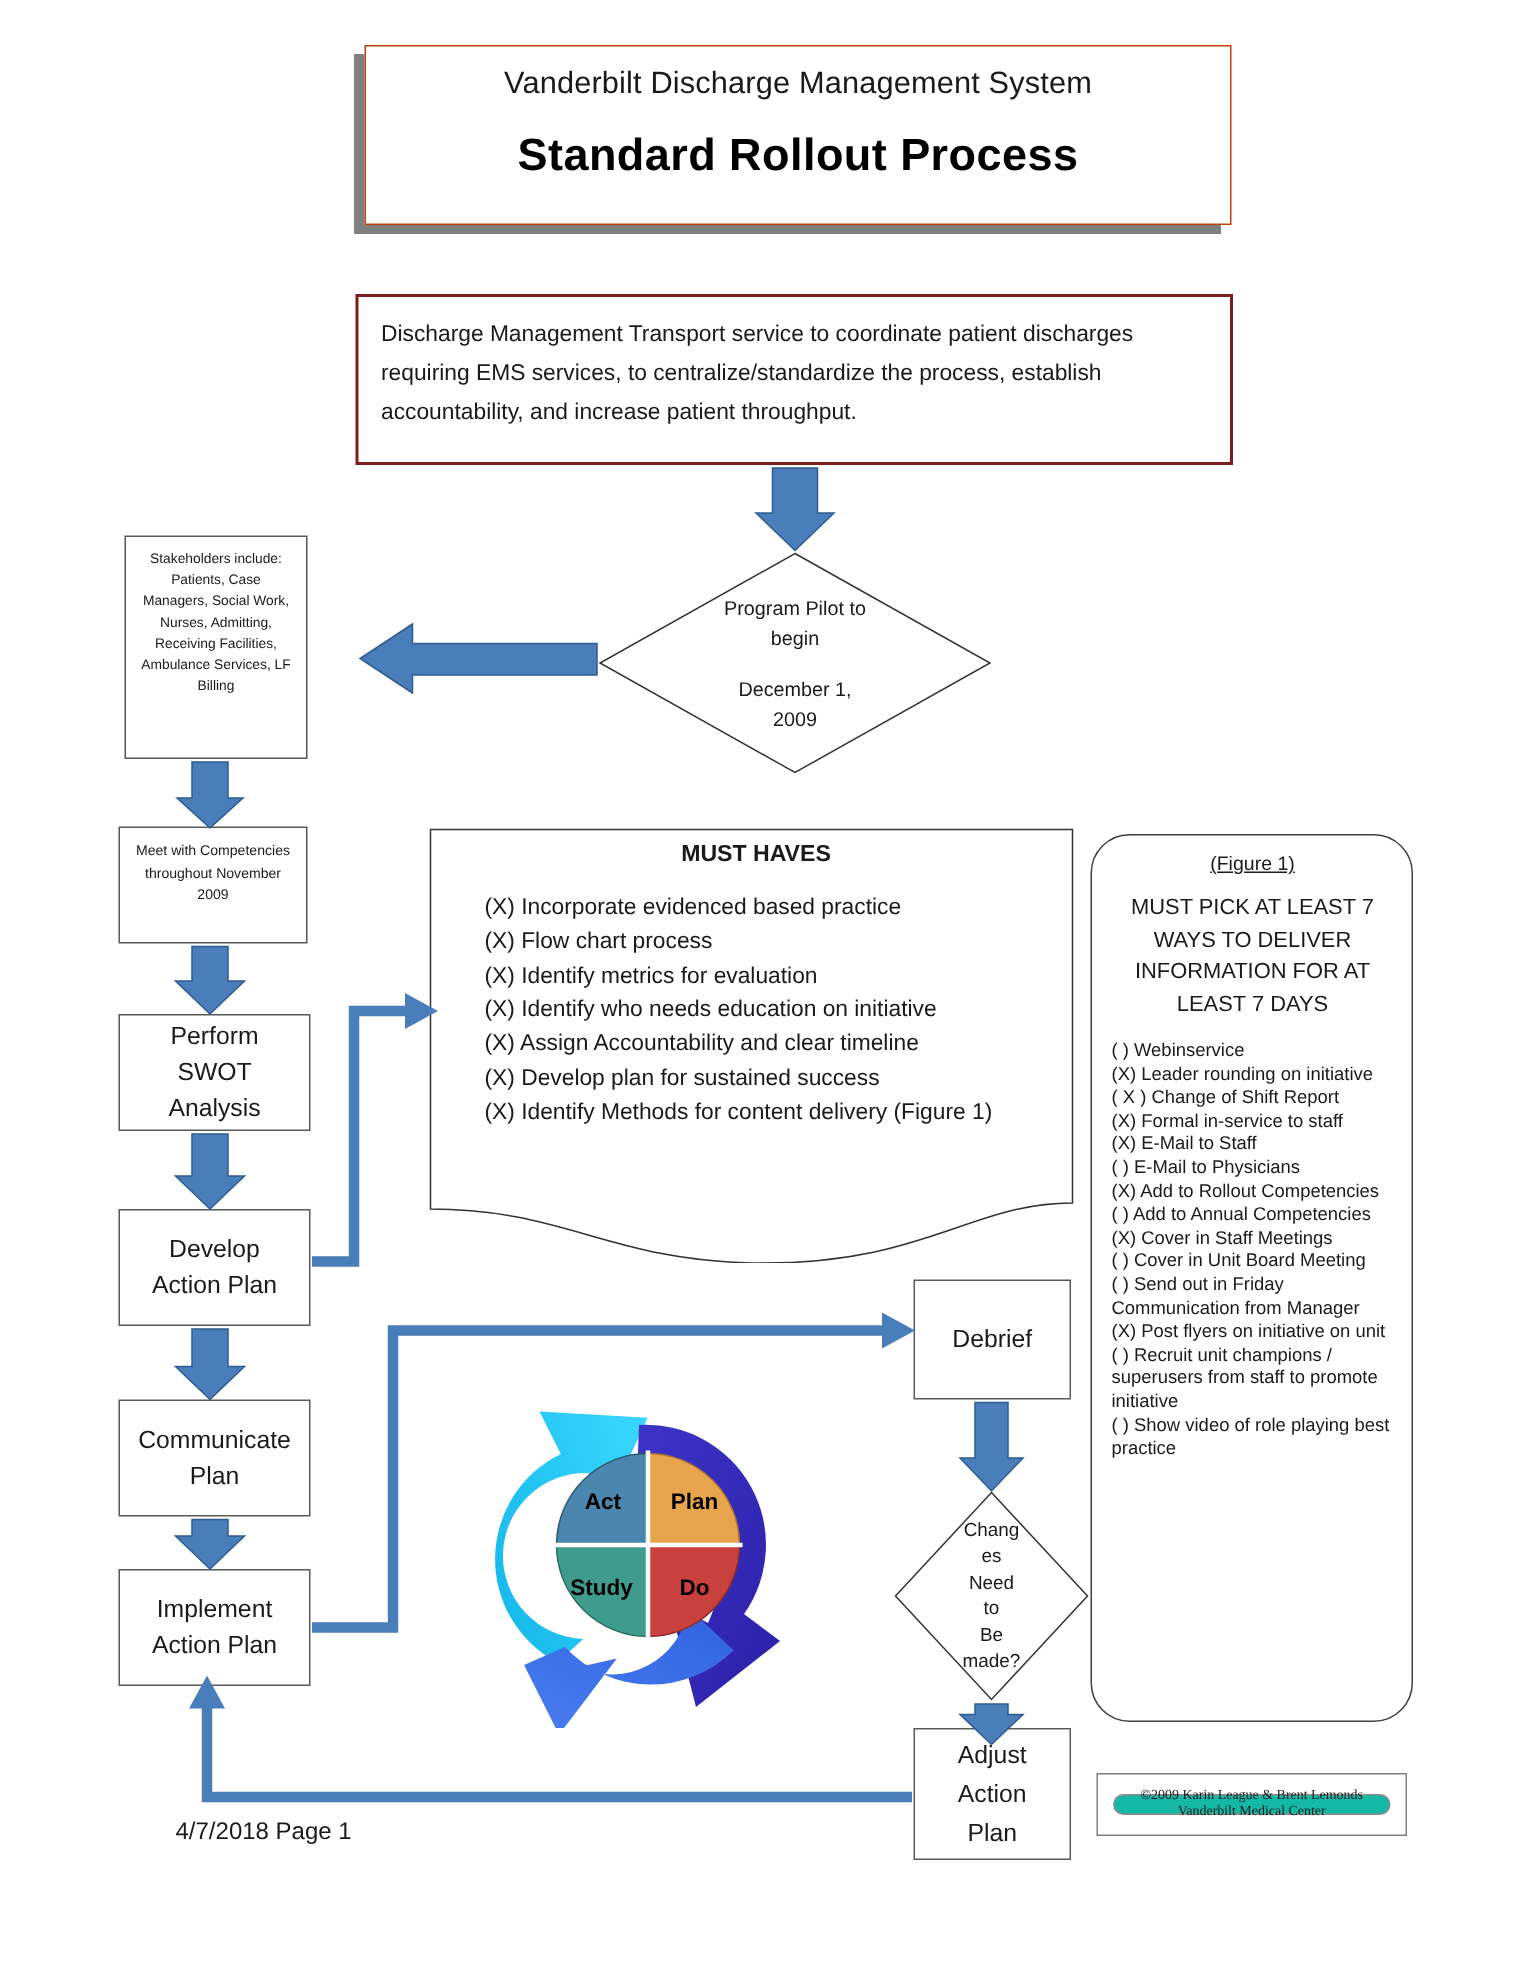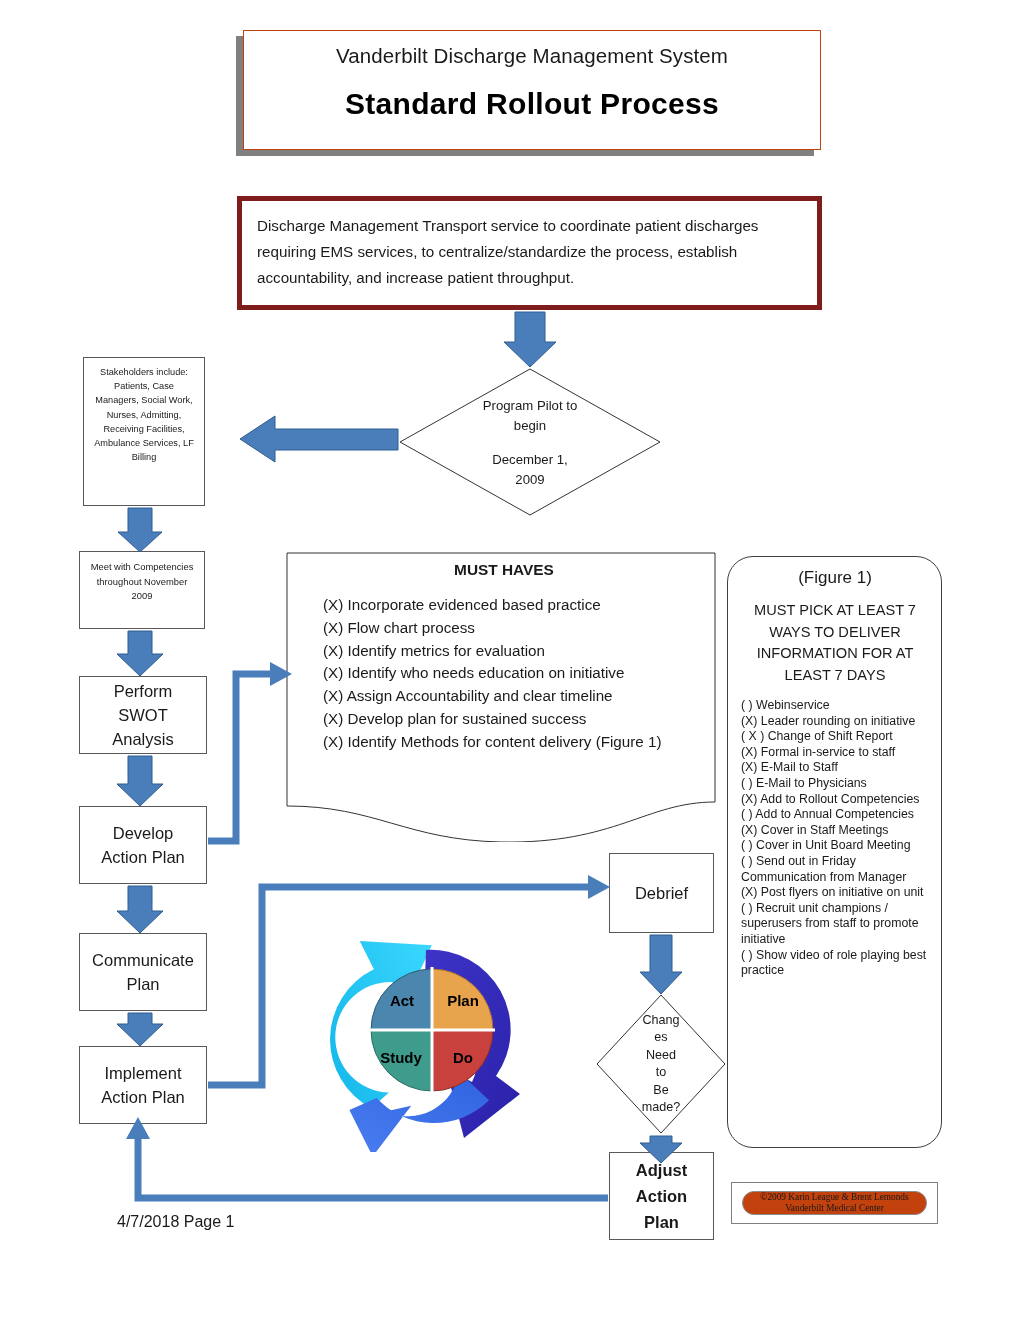--- a/index.html
+++ b/index.html
@@ -49,21 +49,21 @@
     color: #000000;
     letter-spacing: 0.3px;
     white-space: nowrap;
   }
 
   
   #desc-box {
     position: absolute;
     left: 237px; top: 196px;
     width: 585px; height: 114px;
-    border: 5px solid #7f1d1d;
+    border: 2px solid #7f1d1d;
     background: #ffffff;
     padding: 12px 14px 0 15px;
   }
   #desc-box p {
     margin: 0;
     font-size: 15.2px;
     line-height: 26px;
     color: #1a1a1a;
   }
 
@@ -98,21 +98,21 @@
   
   .procbox .ln { font-size: 16.5px; line-height: 24px; }
   #swot-box      { left: 79px; top: 676px;  width: 128px; height: 78px; }
   #develop-box   { left: 79px; top: 806px;  width: 128px; height: 78px; }
   #communicate-box { left: 79px; top: 933px; width: 128px; height: 78px; }
   #implement-box { left: 79px; top: 1046px; width: 128px; height: 78px; }
 
   
   #debrief-box { left: 609px; top: 853px; width: 105px; height: 80px; }
   #debrief-box .ln { font-size: 16.5px; line-height: 24px; }
-  #adjust-box { left: 609px; top: 1152px; width: 105px; height: 88px; font-weight: bold; }
+  #adjust-box { left: 609px; top: 1152px; width: 105px; height: 88px; }
   #adjust-box .ln { font-size: 16.5px; line-height: 26px; }
 
   
   .diamond-wrap { position: absolute; }
   .diamond-wrap svg { position: absolute; left: 0; top: 0; }
   .diamond-text {
     position: absolute; left: 0; top: 0;
     width: 100%; height: 100%;
     display: flex; flex-direction: column;
     align-items: center; justify-content: center;
@@ -150,42 +150,43 @@
   #figure1-panel {
     position: absolute; left: 727px; top: 556px;
     width: 215px; height: 592px;
     border: 1px solid #3f3f3f;
     border-radius: 26px;
     background: #ffffff;
     padding: 11px 10px 0 11px;
     overflow: hidden;
   }
   #fig1-label {
-    text-align: center; font-size: 17px; color: #1a1a1a;
+    text-align: center; font-size: 13px; color: #1a1a1a;
     margin-bottom: 12px;
+    text-decoration: underline;
   }
   #fig1-heading {
     text-align: center; font-size: 14.6px; line-height: 21.5px;
     color: #1a1a1a; margin-bottom: 12px;
   }
   #fig1-list { list-style: none; margin: 0; padding: 0 0 0 2px; }
   #fig1-list li {
     font-size: 12.3px; line-height: 15.6px; color: #1a1a1a;
   }
 
   
   #copyright-box {
     position: absolute; left: 731px; top: 1182px;
     width: 207px; height: 42px;
     border: 1px solid #7f7f7f; background: #ffffff;
     display: flex; align-items: center; justify-content: center;
   }
   #copyright-pill {
-    width: 185px; height: 24px;
-    background: #c2410c;
+    width: 185px; height: 14px;
+    background: #14b8a6;
     border: 1px solid #8c8c8c;
     border-radius: 15px;
     display: flex; flex-direction: column;
     align-items: center; justify-content: center;
     font-family: "Liberation Serif", serif;
   }
   #copyright-pill .ln { font-size: 9.3px; line-height: 11.5px; color: #1a1a1a; }
 
   
   #footer-date {

